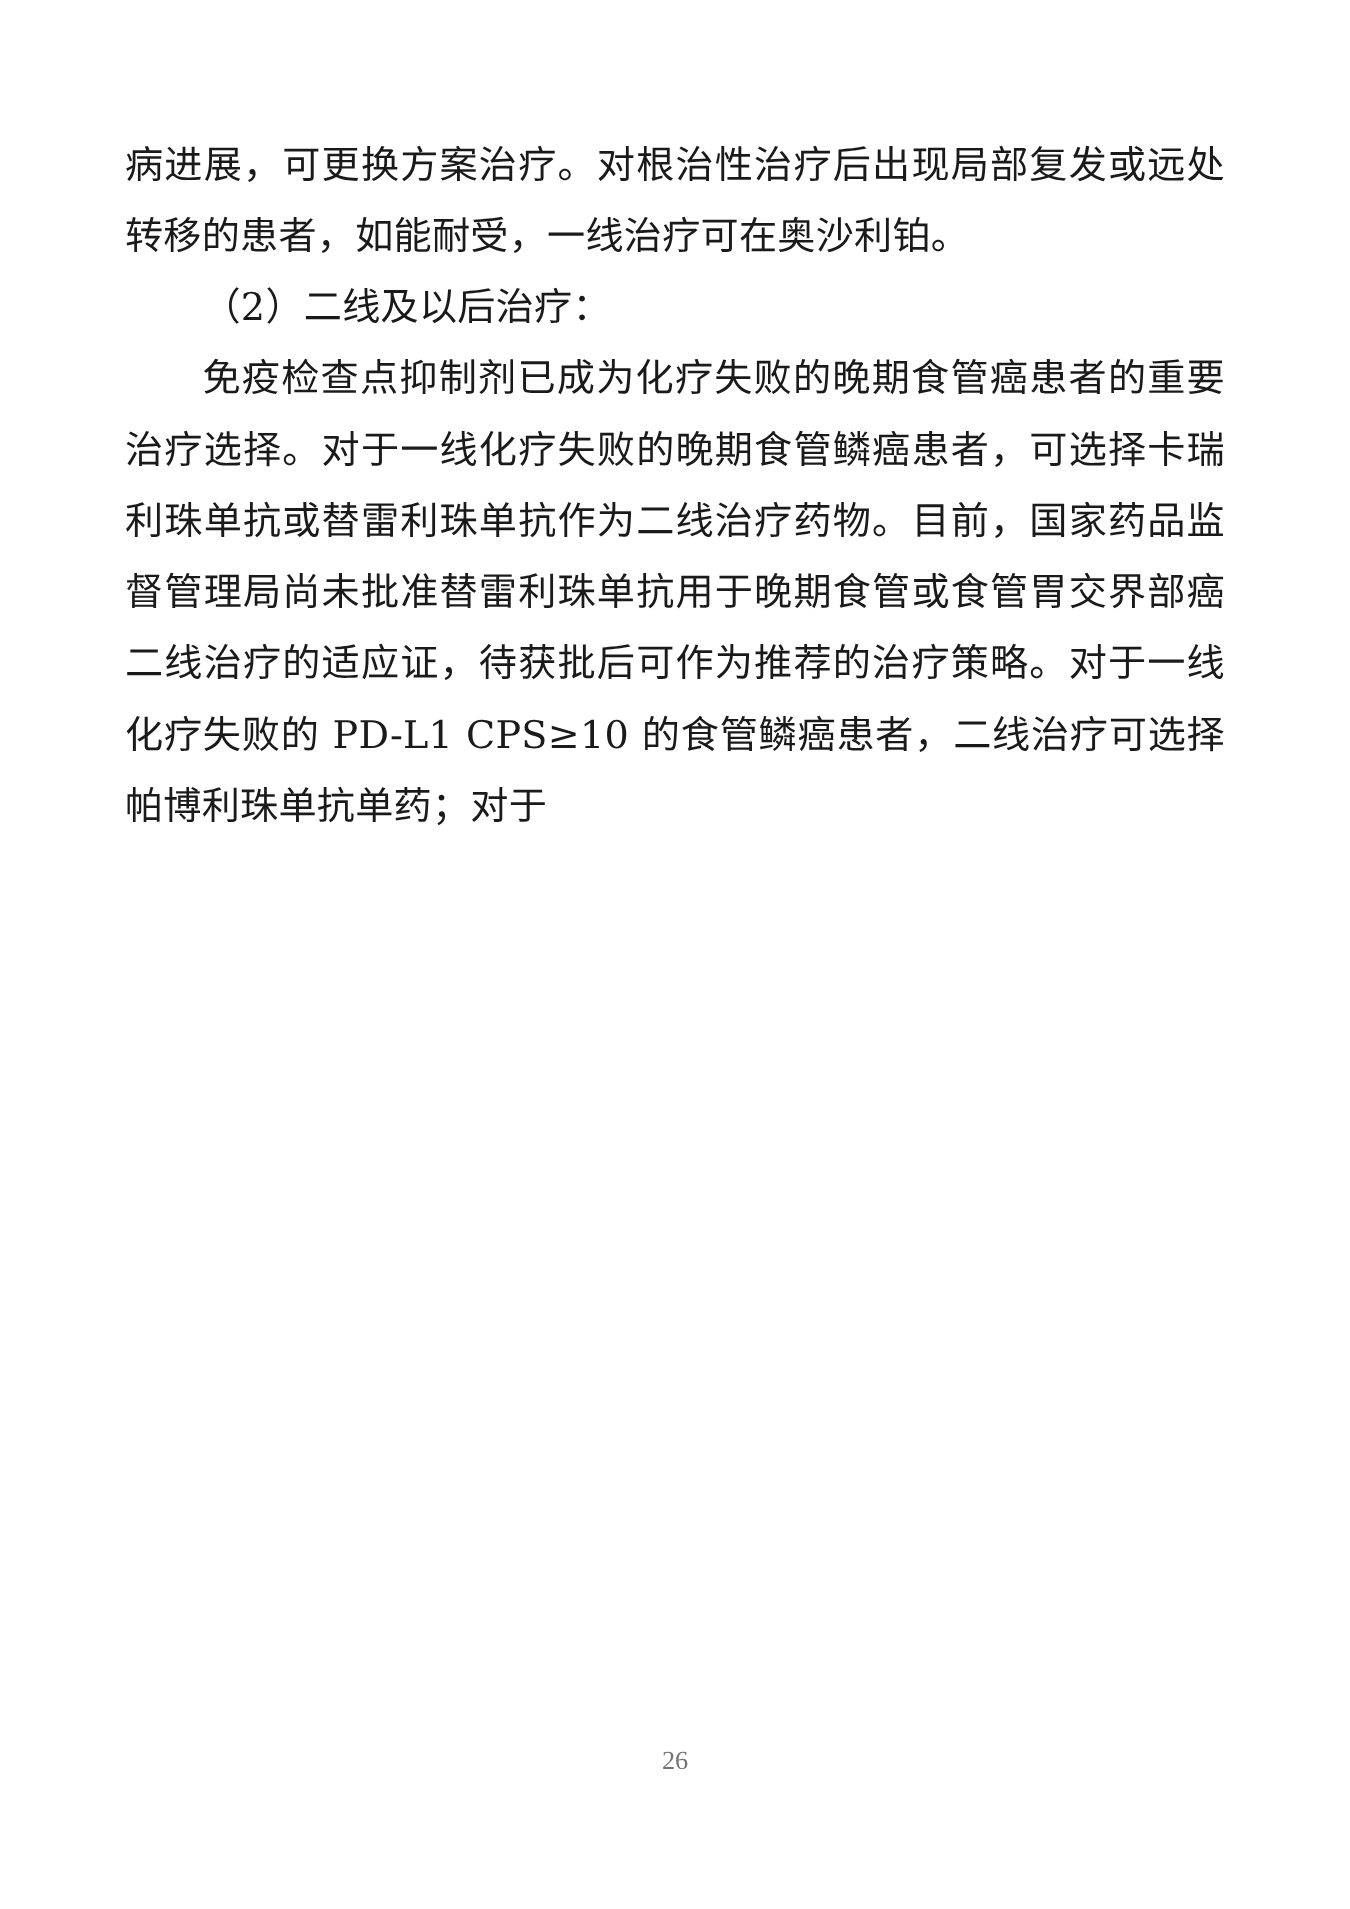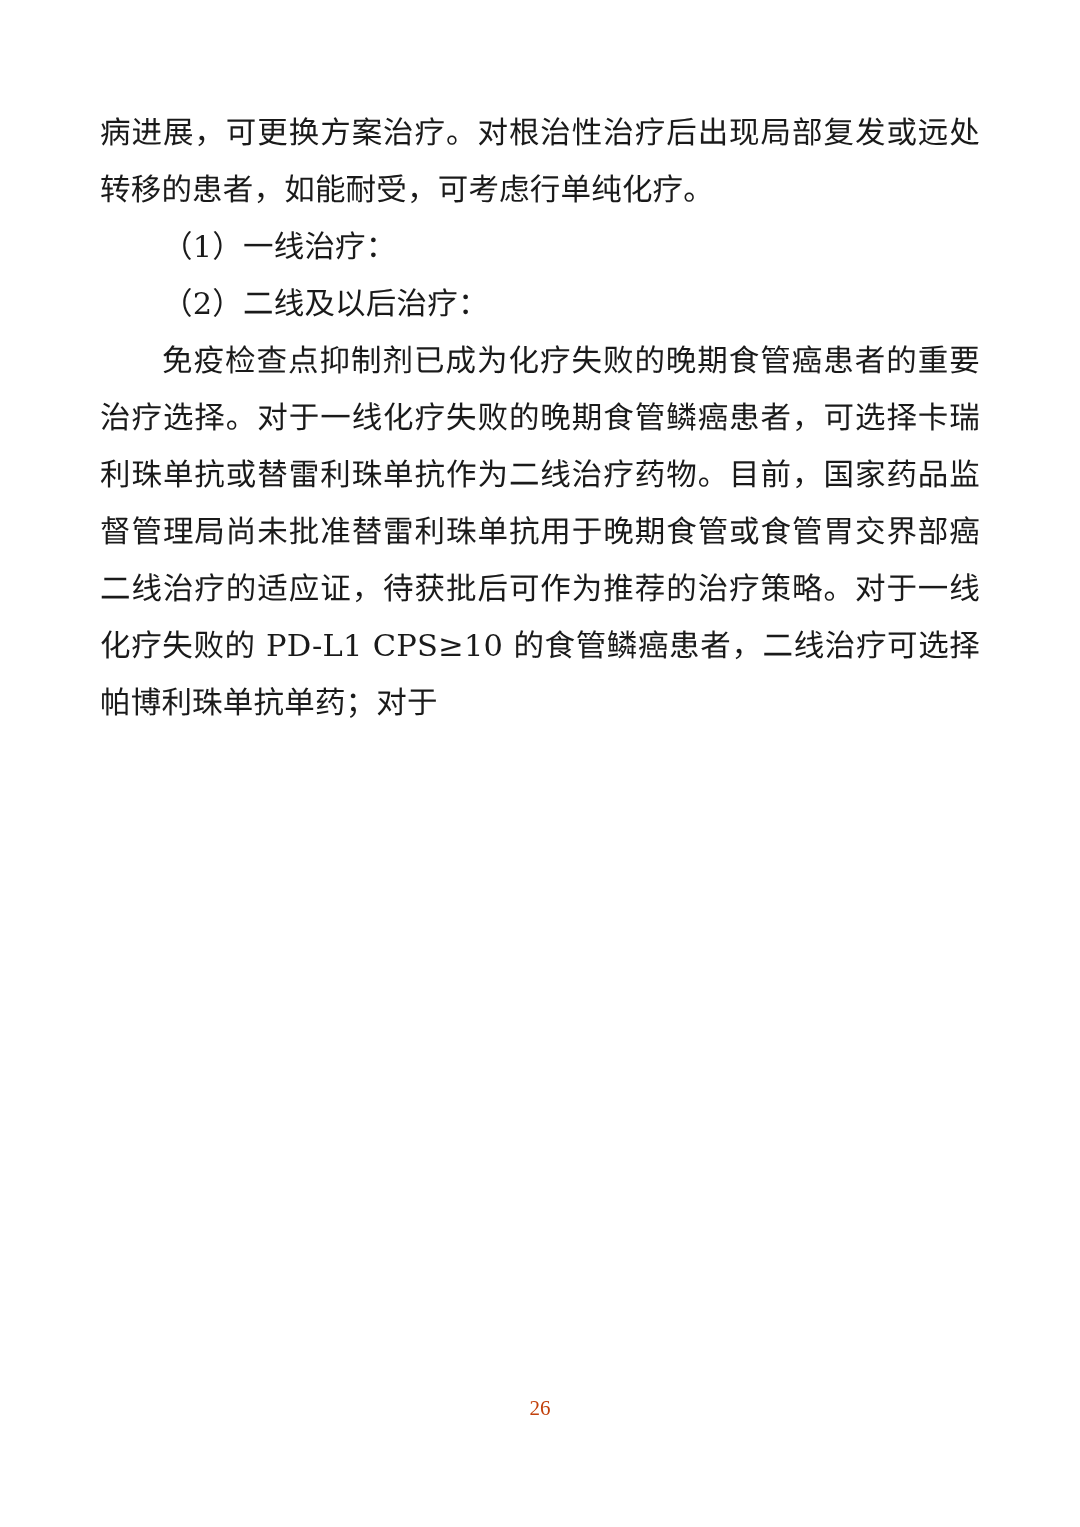--- a/index.html
+++ b/index.html
@@ -43,33 +43,32 @@
     text-align: left;
   }
   .page-number {
     position: absolute;
     left: 0;
     right: 0;
     top: 1396px;
     text-align: center;
     font-size: 21px;
     font-family: "Liberation Serif", "DejaVu Serif", serif;
-    color: #c2410c;
+    color: #737373;
   }
 </style>
 </head>
 <body>
 
 <div class="page">
 
   <div class="text-column">
 
-    <p class="para">病进展，可更换方案治疗。对根治性治疗后出现局部复发或远处转移的患者，如能耐受，可考虑行单纯化疗。</p>
+    <p class="para">病进展，可更换方案治疗。对根治性治疗后出现局部复发或远处转移的患者，如能耐受，一线治疗可在奥沙利铂。</p>
 
-    <p class="para heading">（1）一线治疗：</p>
 
 
 
     <p class="para heading">（2）二线及以后治疗：</p>
 
     <p class="para indent">免疫检查点抑制剂已成为化疗失败的晚期食管癌患者的重要治疗选择。对于一线化疗失败的晚期食管鳞癌患者，可选择卡瑞利珠单抗或替雷利珠单抗作为二线治疗药物。目前，国家药品监督管理局尚未批准替雷利珠单抗用于晚期食管或食管胃交界部癌二线治疗的适应证，待获批后可作为推荐的治疗策略。对于一线化疗失败的 PD-L1 CPS≥10 的食管鳞癌患者，二线治疗可选择帕博利珠单抗单药；对于</p>
 
   </div>
 
   <div class="page-number">26</div>

